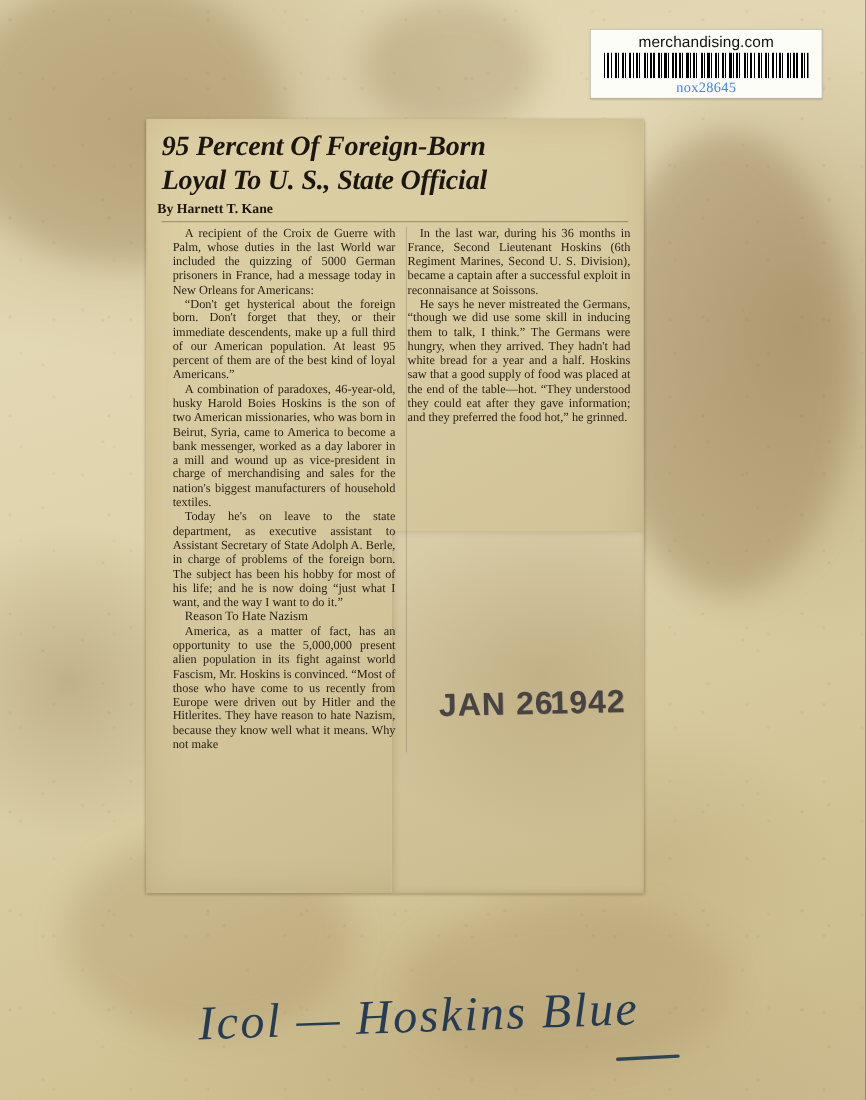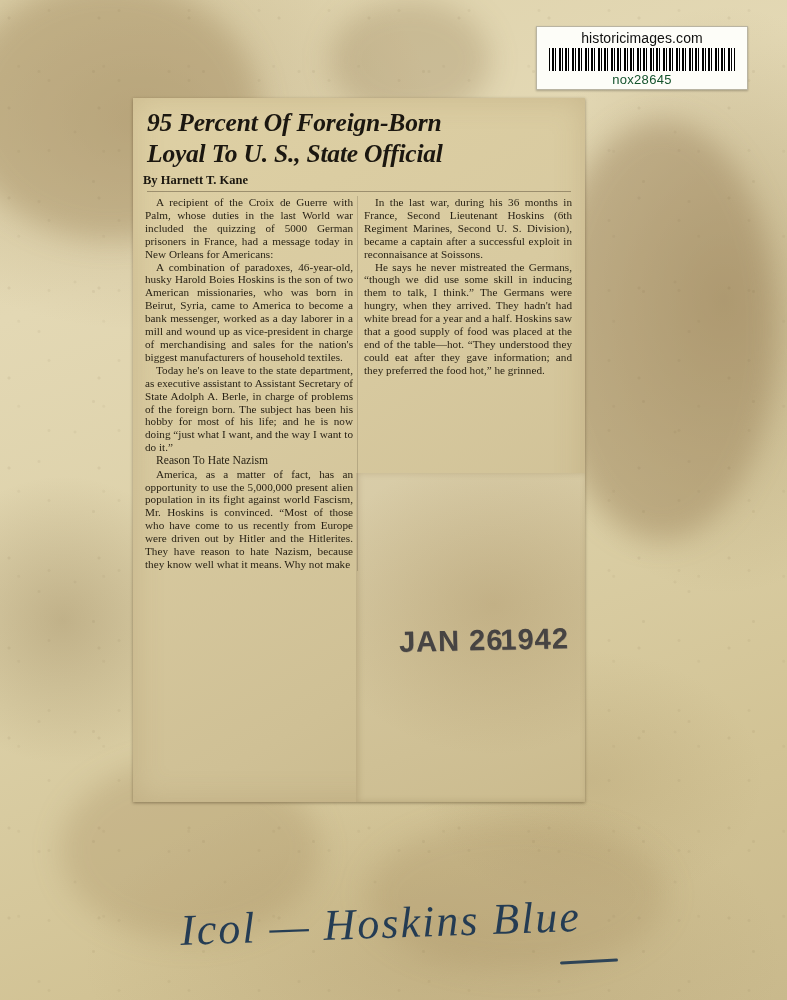--- a/index.html
+++ b/index.html
@@ -81,32 +81,32 @@
     background-color: #fff;
     background-image: repeating-linear-gradient(
       to right,
       #000 0px, #000 1px, #fff 1px, #fff 3px,
       #000 3px, #000 5px, #fff 5px, #fff 6px,
       #000 6px, #000 7px, #fff 7px, #fff 10px,
       #000 10px, #000 12px, #fff 12px, #fff 13px
     );
   }
   .barcode-num {
-    font-family: Liberation Sans, sans-serif;
+    font-family: Liberation Serif, serif;
     font-size: 13px;
-    color: #14532d;
+    color: #3b82f6;
     margin-top: 1px;
     letter-spacing: 0.3px;
   }
 
   
   .clipping {
     position: absolute;
     left: 133px;
-    top: 98px;
+    top: 108px;
     width: 452px;
     height: 704px;
     background: linear-gradient(150deg, #ded0a4 0%, #d8caa0 40%, #cfc095 75%, #c6b689 100%);
     box-shadow: 0 1px 3px rgba(60,45,20,0.45), inset 0 0 30px rgba(150,125,80,0.25);
     padding: 8px 10px 6px 10px;
     box-sizing: border-box;
     color: #211c10;
   }
   
   .clipping .col2-mask {
@@ -141,20 +141,21 @@
   .rule {
     height: 1px;
     background: rgba(40,30,15,0.35);
     margin: 2px 4px 4px 4px;
   }
   .columns {
     position: relative;
     display: flex;
     gap: 11px;
     padding: 0 2px;
+    margin-left: 12px;
   }
   .col {
     width: 208px;
     font-family: "Liberation Serif", serif;
     font-size: 11.2px;
     line-height: 12.9px;
     text-align: justify;
     text-justify: inter-word;
     color: #241e12;
   }
@@ -230,38 +231,39 @@
 <div class="page">
 
   <div class="stain s1"></div>
   <div class="stain s2"></div>
   <div class="stain s3"></div>
   <div class="stain s4"></div>
   <div class="stain s5"></div>
   <div class="grain"></div>
 
   <div class="barcode-label">
-    <div class="barcode-site">historicimages.com</div>
+    <div class="barcode-site">merchandising.com</div>
     <div class="barcode-bars"></div>
     <div class="barcode-num">nox28645</div>
   </div>
 
   <div class="clipping">
     <div class="col2-mask"></div>
 
     <div class="headline">95 Percent Of Foreign-Born</div>
     <div class="headline">Loyal To U. S., State Official</div>
     <div class="byline">By Harnett T. Kane</div>
     <div class="rule"></div>
 
     <div class="columns">
       <div class="colrule"></div>
 
       <div class="col">
         <p>A recipient of the Croix de Guerre with Palm, whose duties in the last World war included the quizzing of 5000 German prisoners in France, had a message today in New Orleans for Americans:</p>
+        <p>“Don't get hysterical about the foreign born. Don't forget that they, or their immediate descendents, make up a full third of our American population. At least 95 percent of them are of the best kind of loyal Americans.”</p>
         <p>A combination of paradoxes, 46-year-old, husky Harold Boies Hoskins is the son of two American missionaries, who was born in Beirut, Syria, came to America to become a bank messenger, worked as a day laborer in a mill and wound up as vice-president in charge of merchandising and sales for the nation's biggest manufacturers of household textiles.</p>
         <p>Today he's on leave to the state department, as executive assistant to Assistant Secretary of State Adolph A. Berle, in charge of problems of the foreign born. The subject has been his hobby for most of his life; and he is now doing “just what I want, and the way I want to do it.”</p>
         <p class="subhead">Reason To Hate Nazism</p>
         <p>America, as a matter of fact, has an opportunity to use the 5,000,000 present alien population in its fight against world Fascism, Mr. Hoskins is convinced. “Most of those who have come to us recently from Europe were driven out by Hitler and the Hitlerites. They have reason to hate Nazism, because they know well what it means. Why not make</p>
       </div>
 
       <div class="col">
         <p>In the last war, during his 36 months in France, Second Lieutenant Hoskins (6th Regiment Marines, Second U. S. Division), became a captain after a successful exploit in reconnaisance at Soissons.</p>
         <p>He says he never mistreated the Germans, “though we did use some skill in inducing them to talk, I think.” The Germans were hungry, when they arrived. They hadn't had white bread for a year and a half. Hoskins saw that a good supply of food was placed at the end of the table—hot. “They understood they could eat after they gave information; and they preferred the food hot,” he grinned.</p>
       </div>

